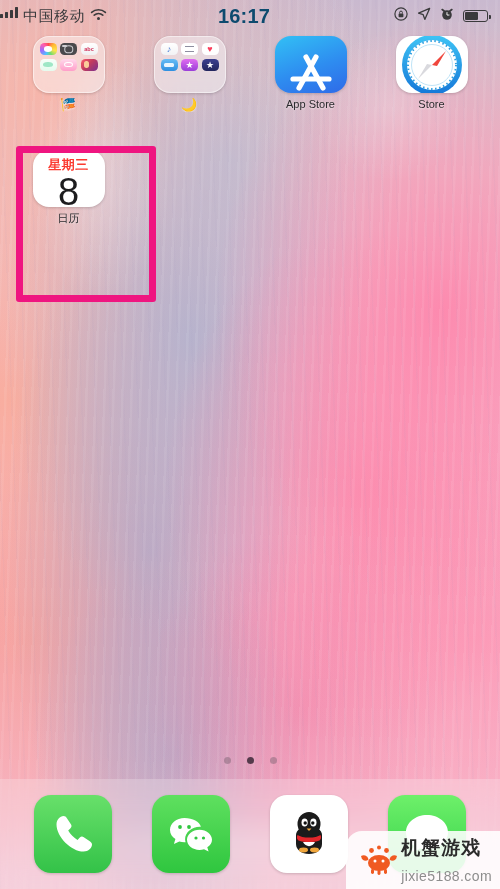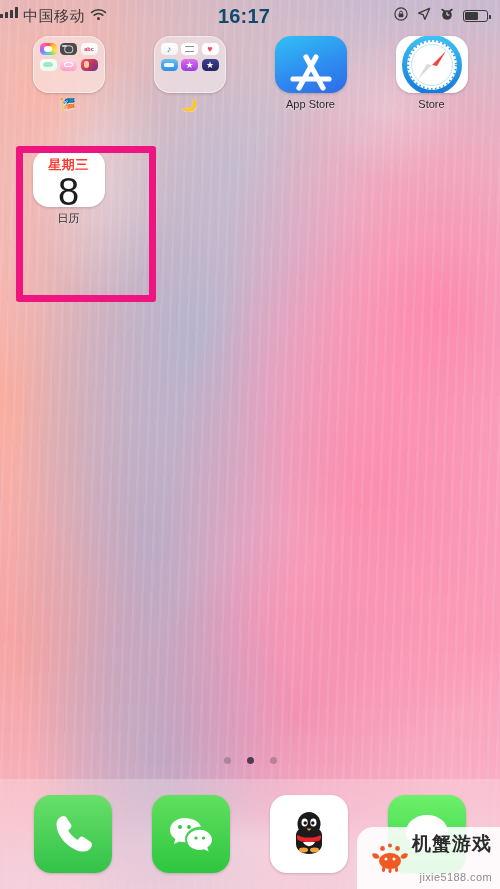--- a/index.html
+++ b/index.html
@@ -170,21 +170,21 @@
   .messages{background:linear-gradient(#6ef06a,#35d14a);display:flex;align-items:center;justify-content:center;}
   
   .watermark{
     position:absolute;right:0;bottom:0;z-index:30;
     display:flex;align-items:center;gap:1px;
     background:rgba(255,255,255,.88);
     padding:7px 8px 6px 12px;border-top-left-radius:16px;
   }
   .wm-text{display:flex;flex-direction:column;line-height:1;}
   .wm-title{font-size:19px;font-weight:700;color:#2b2b2b;letter-spacing:1px;}
-  .wm-sub{font-size:11px;color:#8d8d8d;margin-top:19px;letter-spacing:.4px;text-align:right;}
+  .wm-sub{font-size:14px;color:#8d8d8d;margin-top:12px;letter-spacing:.4px;text-align:right;}
 </style>
 </head>
 <body>
 
 <div id="screen">
 
   <div class="wall wall-base"></div>
   <div class="wall wall-l1"></div>
   <div class="wall wall-l2"></div>
   <div class="wall wall-l3"></div>

